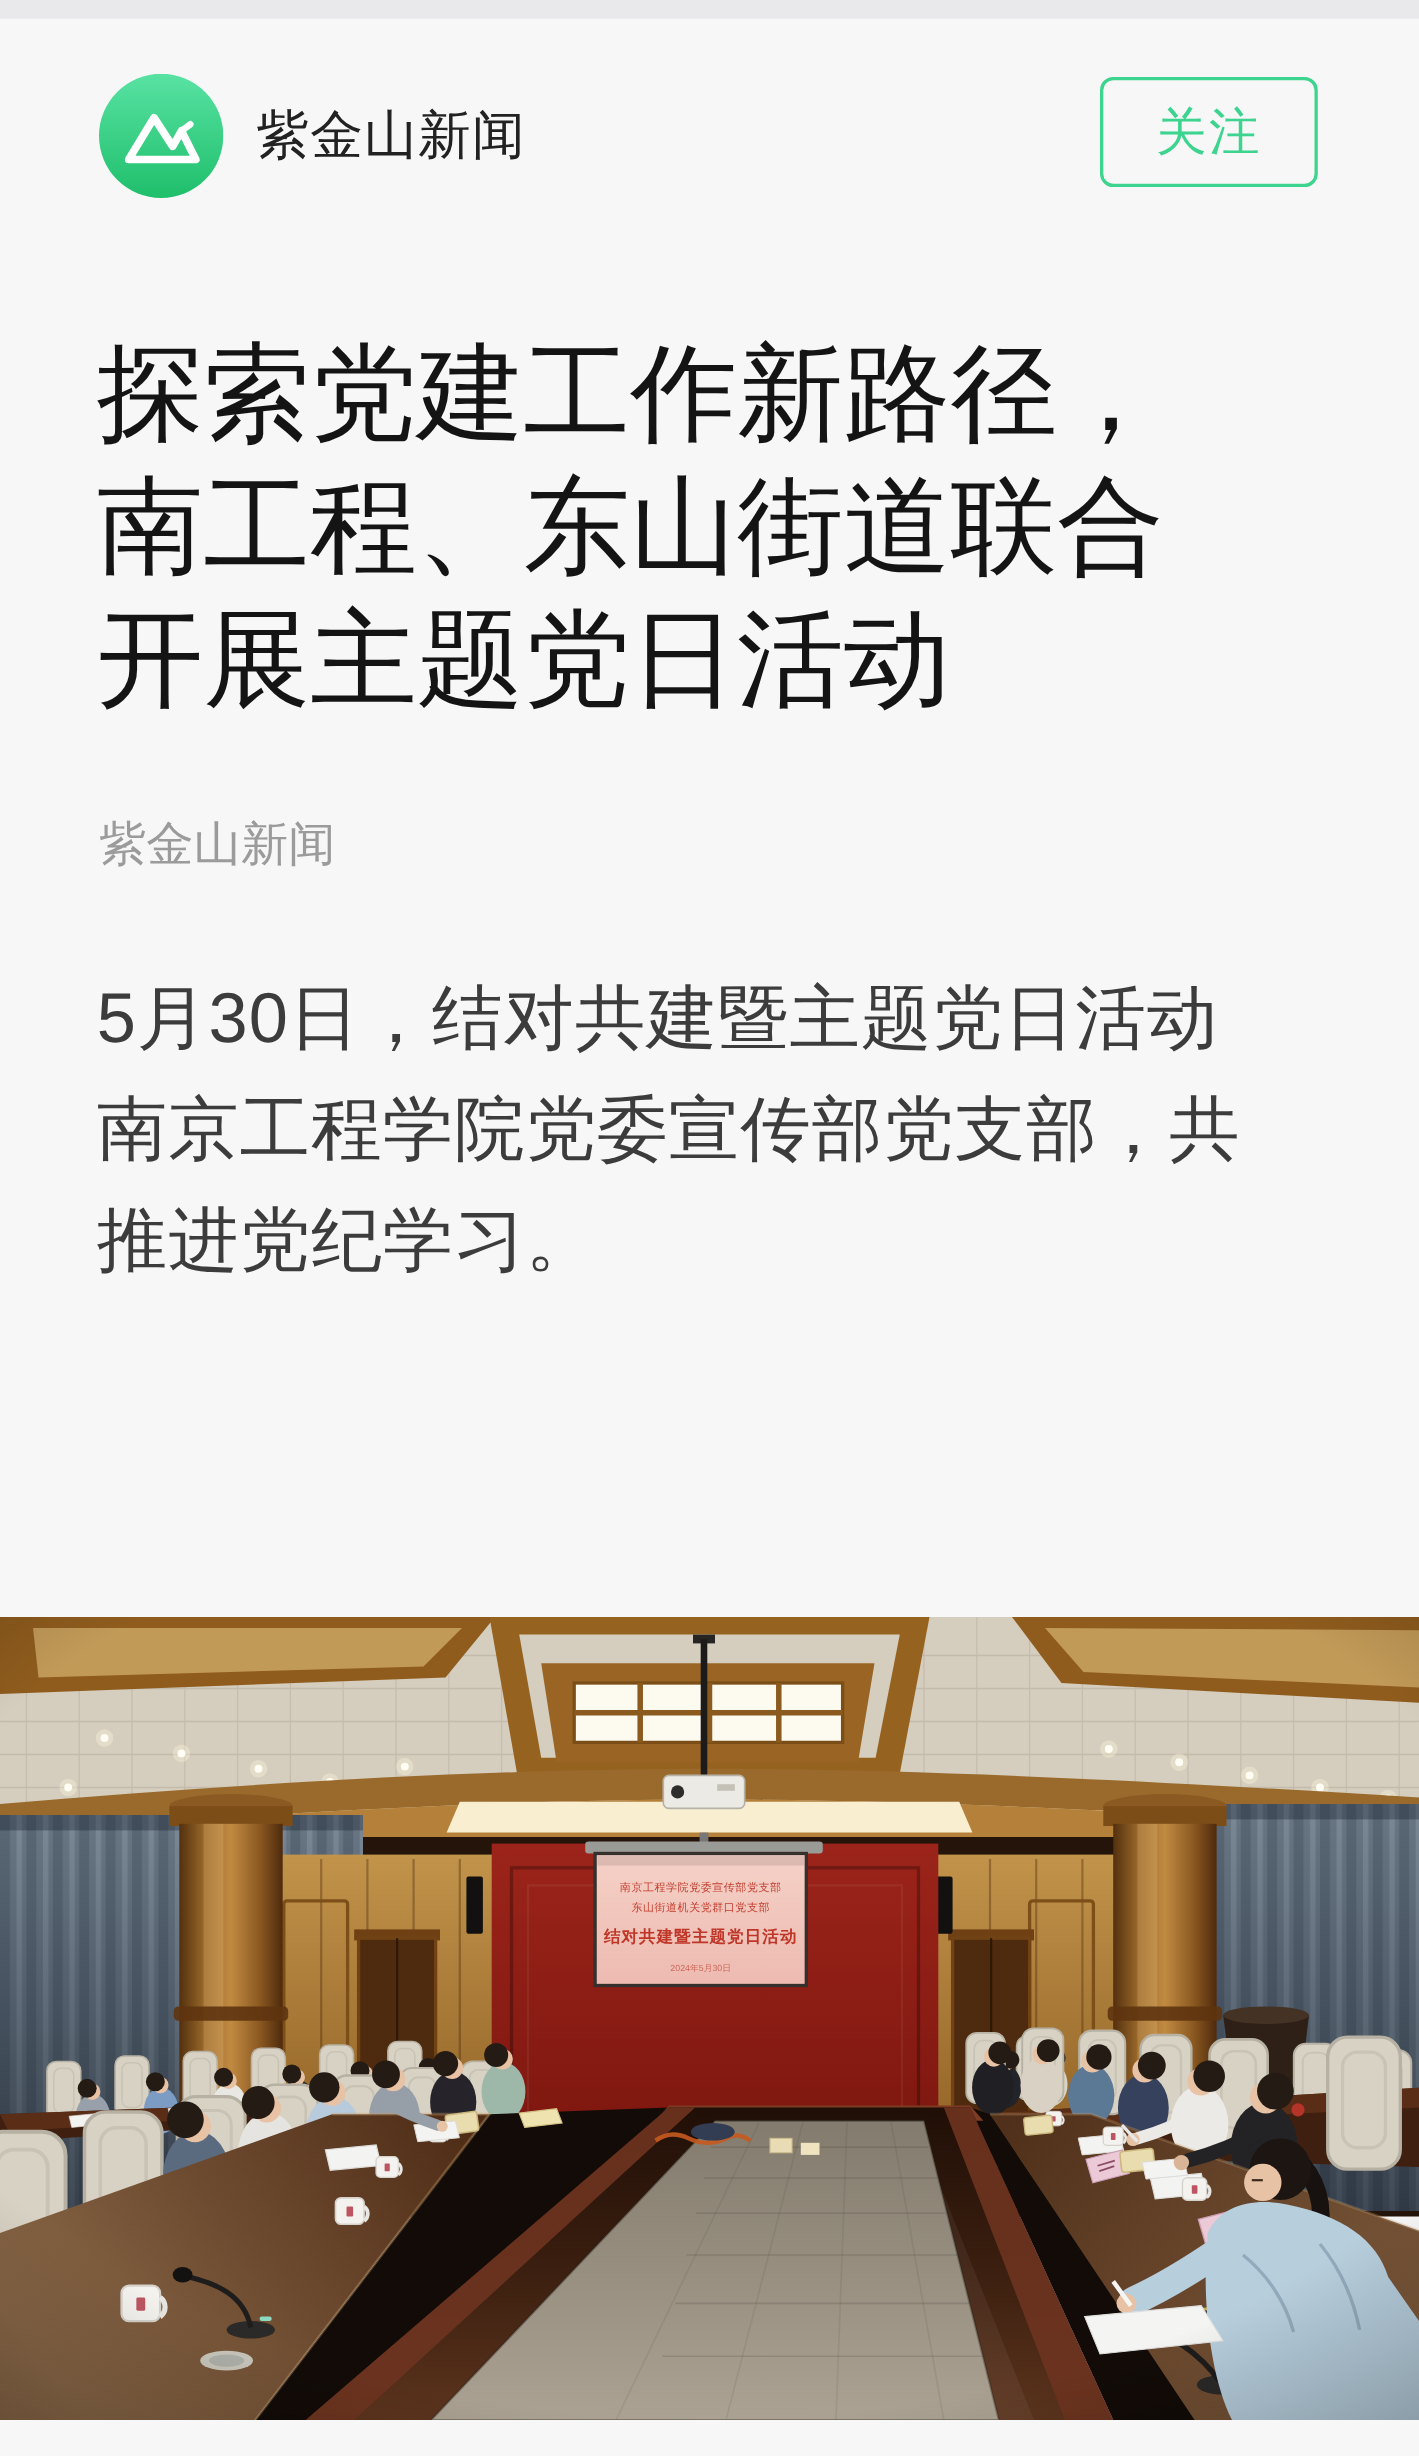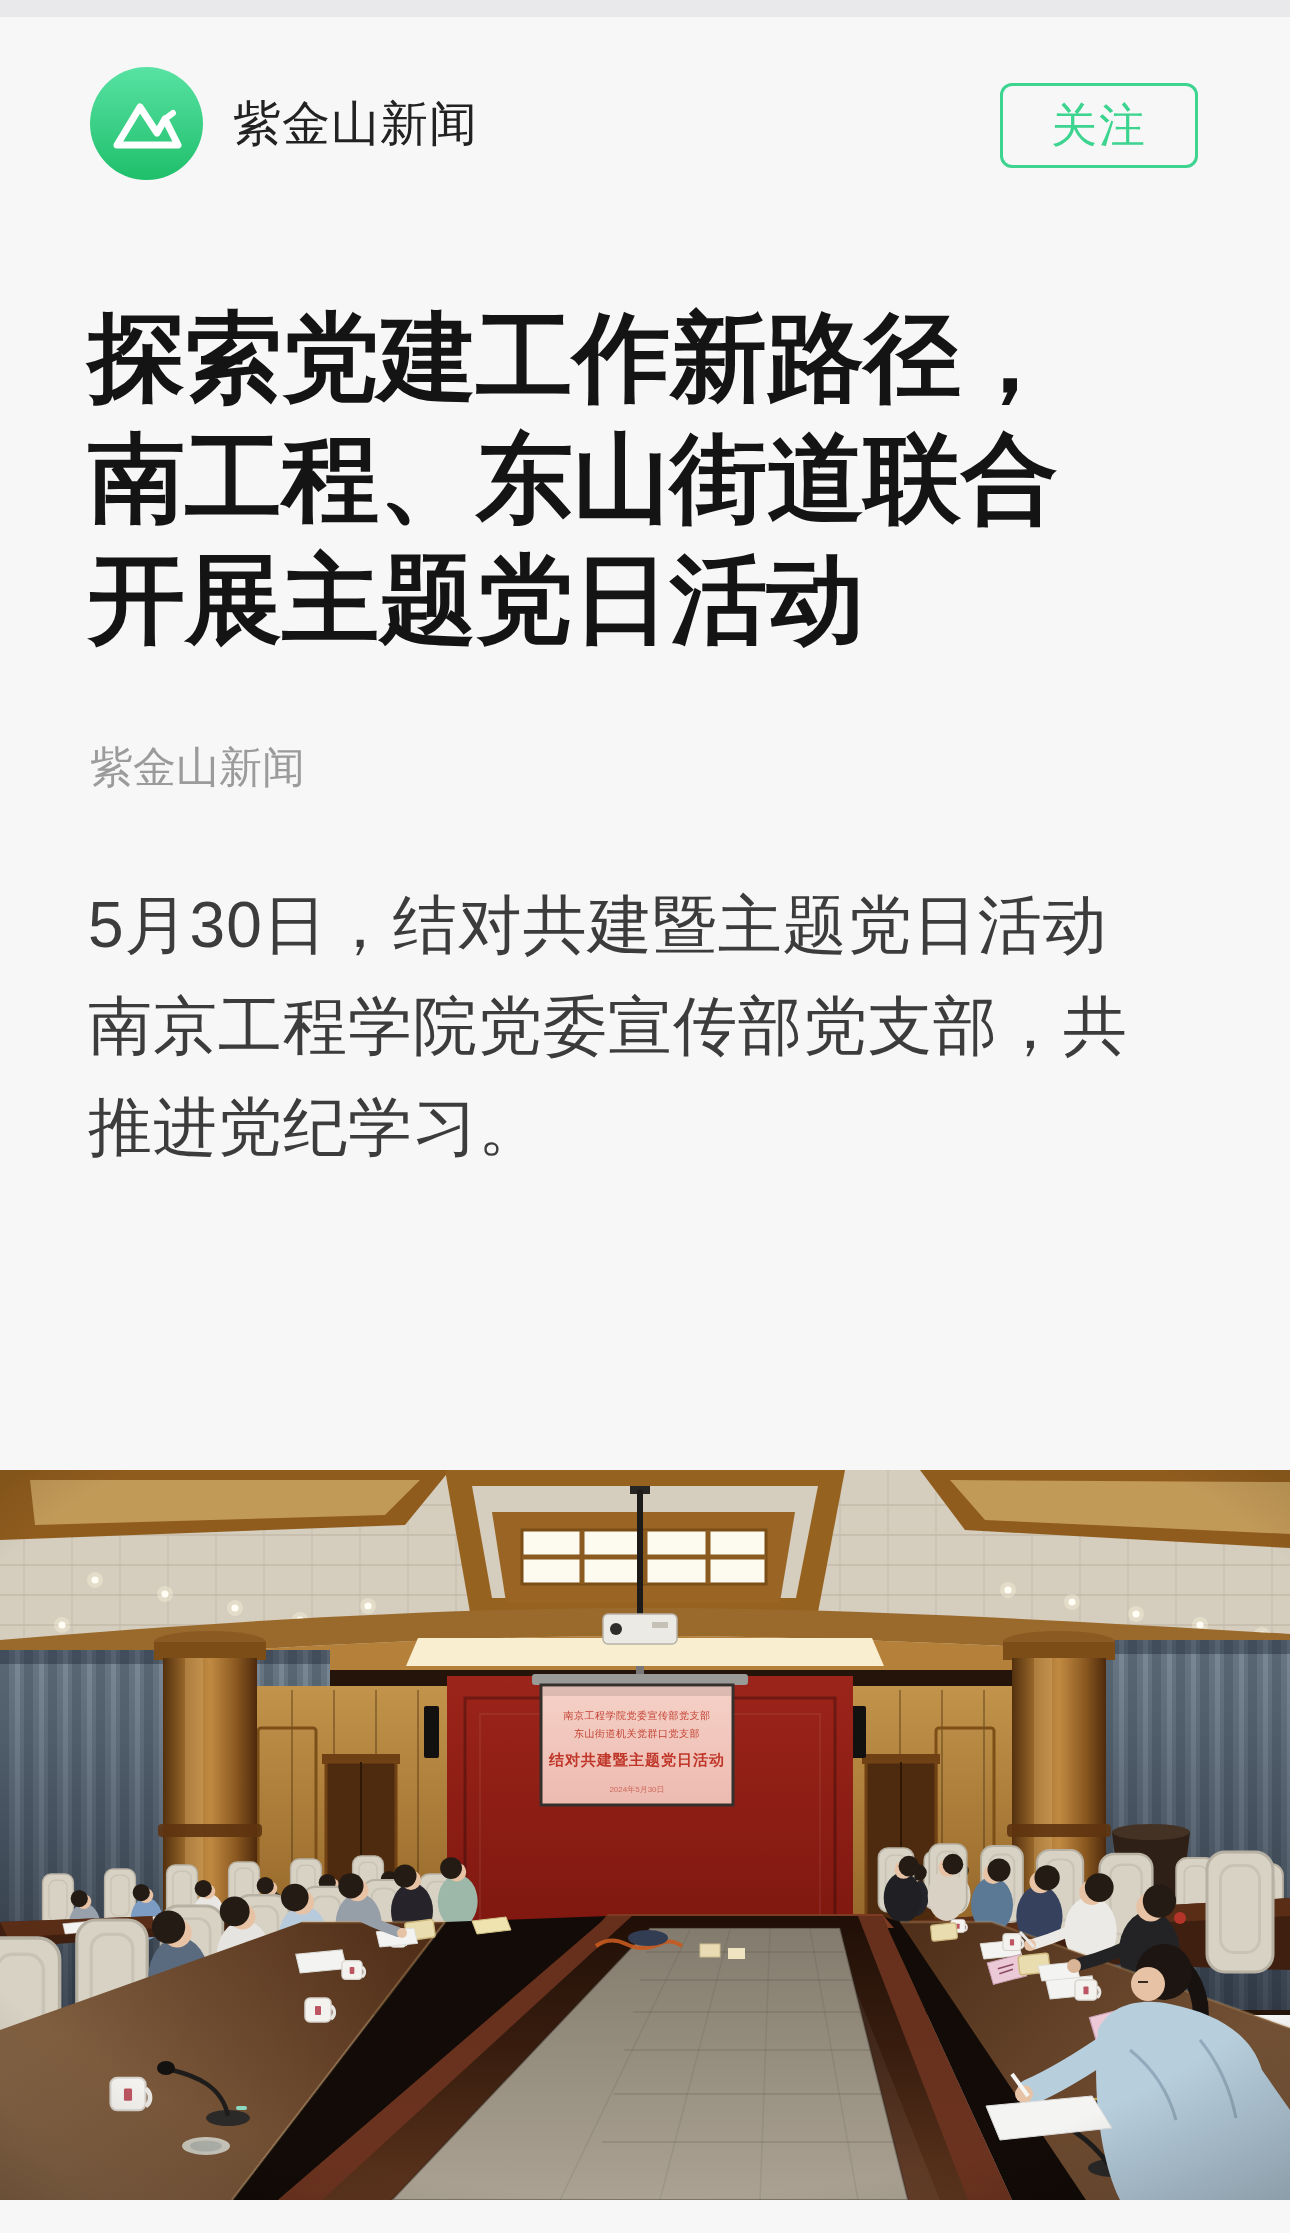--- a/index.html
+++ b/index.html
@@ -8,30 +8,30 @@
     background:#f7f7f8;overflow:hidden;
     font-family:"Liberation Sans","DejaVu Sans",sans-serif;
   }
   
   .hdr-logo{position:absolute;left:90px;top:50px;width:113px;height:113px;}
   .brand{
     position:absolute;left:233px;top:80px;font-size:48px;line-height:54px;
     color:#222;font-weight:500;letter-spacing:1px;white-space:nowrap;
   }
   .follow-btn{
-    position:absolute;left:1000px;top:66px;width:198px;height:85px;
+    position:absolute;left:1000px;top:53px;width:198px;height:100px;
     box-sizing:border-box;border:3px solid #3dd48f;border-radius:12px;
     background:transparent;color:#3dd48f;font-size:46px;font-weight:400;
     display:flex;align-items:center;justify-content:center;
     font-family:inherit;letter-spacing:2px;cursor:pointer;
   }
   
   .title{
     position:absolute;left:88px;top:280px;width:1120px;margin:0;
-    font-size:97px;line-height:121px;font-weight:700;color:#141414;
+    font-size:97px;line-height:121px;font-weight:400;color:#141414;
     letter-spacing:0;
   }
   .title div{white-space:nowrap;}
   .byline{
     position:absolute;left:90px;top:722px;display:flex;gap:40px;
     font-size:43px;color:#9b9b9b;white-space:nowrap;
   }
   .body-text{
     position:absolute;left:88px;top:858px;width:1130px;
     font-size:64px;line-height:101px;color:#3c3c3c;letter-spacing:1px;

